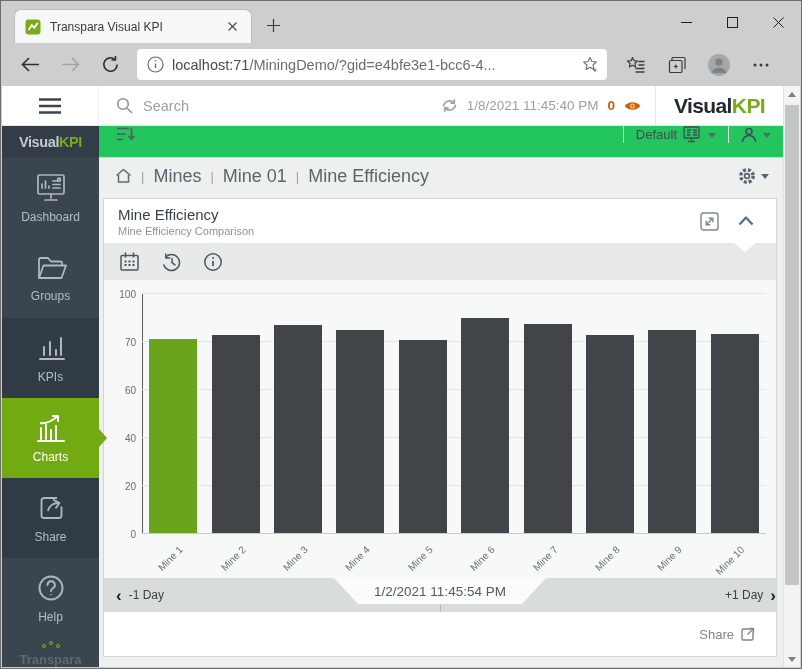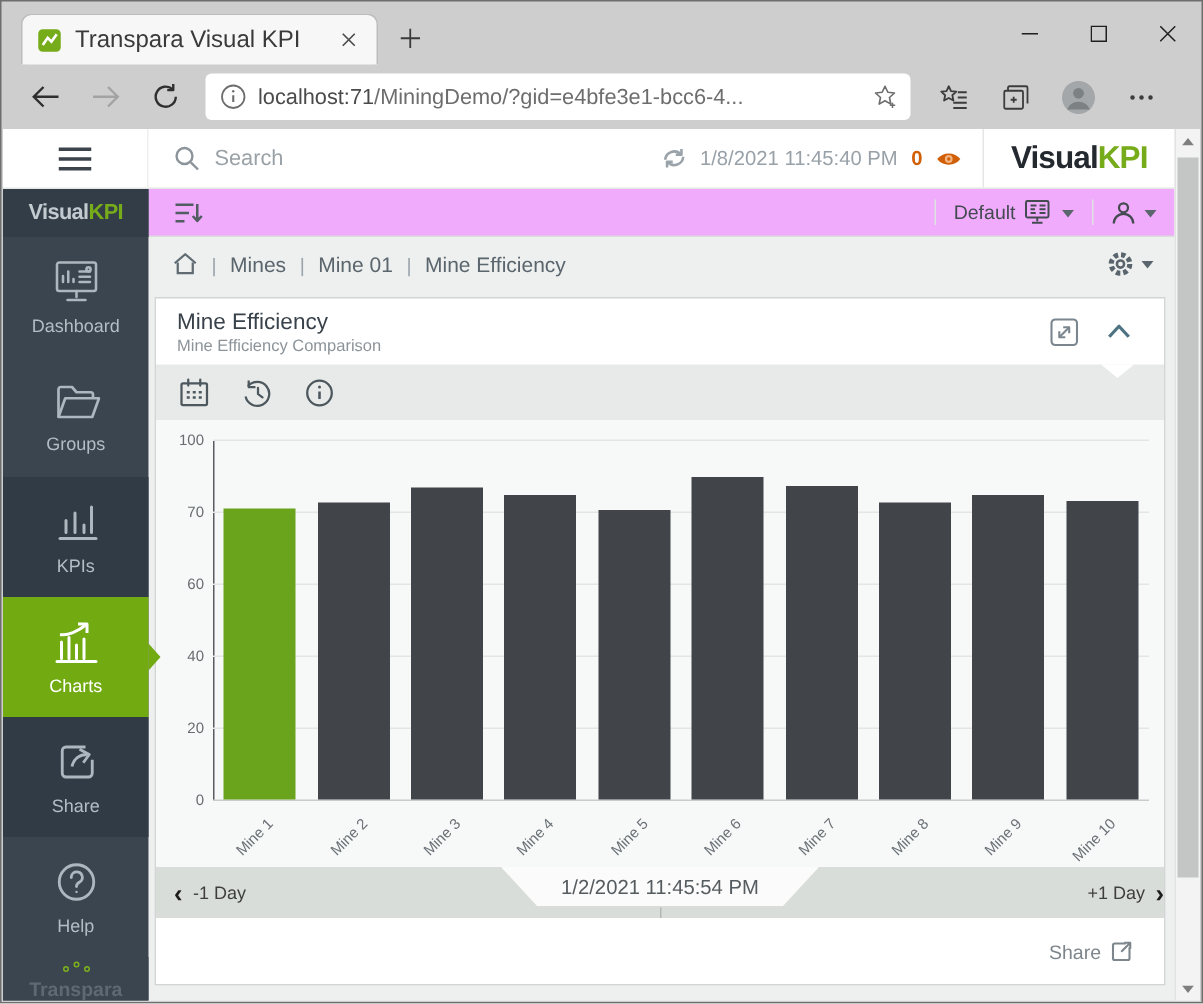--- a/index.html
+++ b/index.html
@@ -8,21 +8,21 @@
   svg { display:block; }
 
   .window { width:802px; height:669px; border:1px solid #6e6e6e; background:#cecece;
             position:relative; overflow:hidden; }
 
   
   .tabbar { height:42px; display:flex; align-items:flex-end; position:relative; }
   .tab { margin-left:13px; width:238px; height:34px; background:#f7f7f7; border:1px solid #bdbdbd;
          border-bottom:none; border-radius:7px 7px 0 0; display:flex; align-items:center;
          padding:0 8px 0 10px; gap:9px; }
-  .tab-title { flex:1; font-size:16px; color:#3a3a3a; white-space:nowrap; overflow:hidden; }
+  .tab-title { flex:1; font-size:12px; color:#3a3a3a; white-space:nowrap; overflow:hidden; }
   .tab-close { width:22px; height:22px; display:flex; align-items:center; justify-content:center; color:#4a4a4a; }
   .newtab { width:30px; height:30px; margin:0 0 3px 6px; display:flex; align-items:center; justify-content:center; color:#3a3a3a; }
   .win-controls { position:absolute; right:0; top:0; height:42px; display:flex; }
   .win-btn { width:46px; height:42px; display:flex; align-items:center; justify-content:center; color:#1f1f1f; }
 
   
   .toolbar { height:43px; display:flex; align-items:center; padding:0 20px 0 10px; gap:2px; }
   .nav-btn { width:38px; height:36px; display:flex; align-items:center; justify-content:center; color:#2f2f2f; }
   .nav-btn.disabled { color:#a3a3a3; }
   .address { flex:1; height:31px; background:#fff; border-radius:4px; display:flex; align-items:center;
@@ -70,29 +70,29 @@
   .side-arrow { position:absolute; right:-8px; top:50%; transform:translateY(-50%); width:0; height:0;
                 border-top:9px solid transparent; border-bottom:9px solid transparent; border-left:8px solid #72aa12; z-index:3; }
   .side-footer { flex:1; background:#3a454f; overflow:hidden; display:flex; flex-direction:column; align-items:center; justify-content:flex-start; padding-top:6px; }
   .tp-dots { display:flex; gap:3px; margin-bottom:2px; }
   .tp-dots i { width:4px; height:4px; border:1px solid #7fb31c; border-radius:50%; }
   .tp-dots i:nth-child(2){ margin-top:-3px; }
   .tp-name { font-size:13px; font-weight:bold; color:#5d6973; line-height:20px; }
 
   
   .content { flex:1; display:flex; flex-direction:column; background:#edf0ef; min-width:0; }
-  .row2 { height:32px; flex:none; background:#f0abfc; border-bottom:1px solid #dadddc; display:flex; align-items:center; }
+  .row2 { height:32px; flex:none; background:#22c55e; border-bottom:1px solid #dadddc; display:flex; align-items:flex-start; }
   .sort-zone { display:flex; align-items:center; padding-left:17px; color:#525c63; }
   .row2-right { margin-left:auto; display:flex; align-items:stretch; }
   .r2-group { display:flex; align-items:center; gap:6px; padding:0 12px; border-left:1px solid #dee1e0; color:#434b51; font-size:13px; cursor:pointer; }
   .caret { width:0; height:0; border-left:4px solid transparent; border-right:4px solid transparent; border-top:5px solid #5b656d; margin-top:1px; }
 
   .breadcrumbs { height:36px; flex:none; display:flex; align-items:center; padding:0 14px 0 16px; gap:9px; color:#5b656d; }
   .bc-sep { color:#9aa3aa; font-size:13px; }
-  .bc-item { font-size:14px; color:#5b656d; cursor:pointer; white-space:nowrap;text-align:right; }
+  .bc-item { font-size:18px; color:#5b656d; cursor:pointer; white-space:nowrap;text-align:right; }
   .bc-gear { margin-left:auto; display:flex; align-items:center; gap:4px; color:#5a646c; cursor:pointer; }
 
   
   .panel-wrap { flex:1; padding:4px 6px 0 4px; min-height:0; }
   .panel { background:#fff; border:1px solid #d2d5d5; height:459px; display:flex; flex-direction:column; }
   .panel-header { height:44px; flex:none; display:flex; align-items:center; padding:0 10px 0 14px; position:relative; }
   .ph-titles { display:flex; flex-direction:column; gap:2px; min-width:0; }
   .ph-title { font-size:15px; color:#39424a; }
   .ph-sub { font-size:11px; color:#8c949a; }
   .ph-expand { margin-left:auto; width:34px; display:flex; justify-content:center; color:#7b868e; cursor:pointer; }

